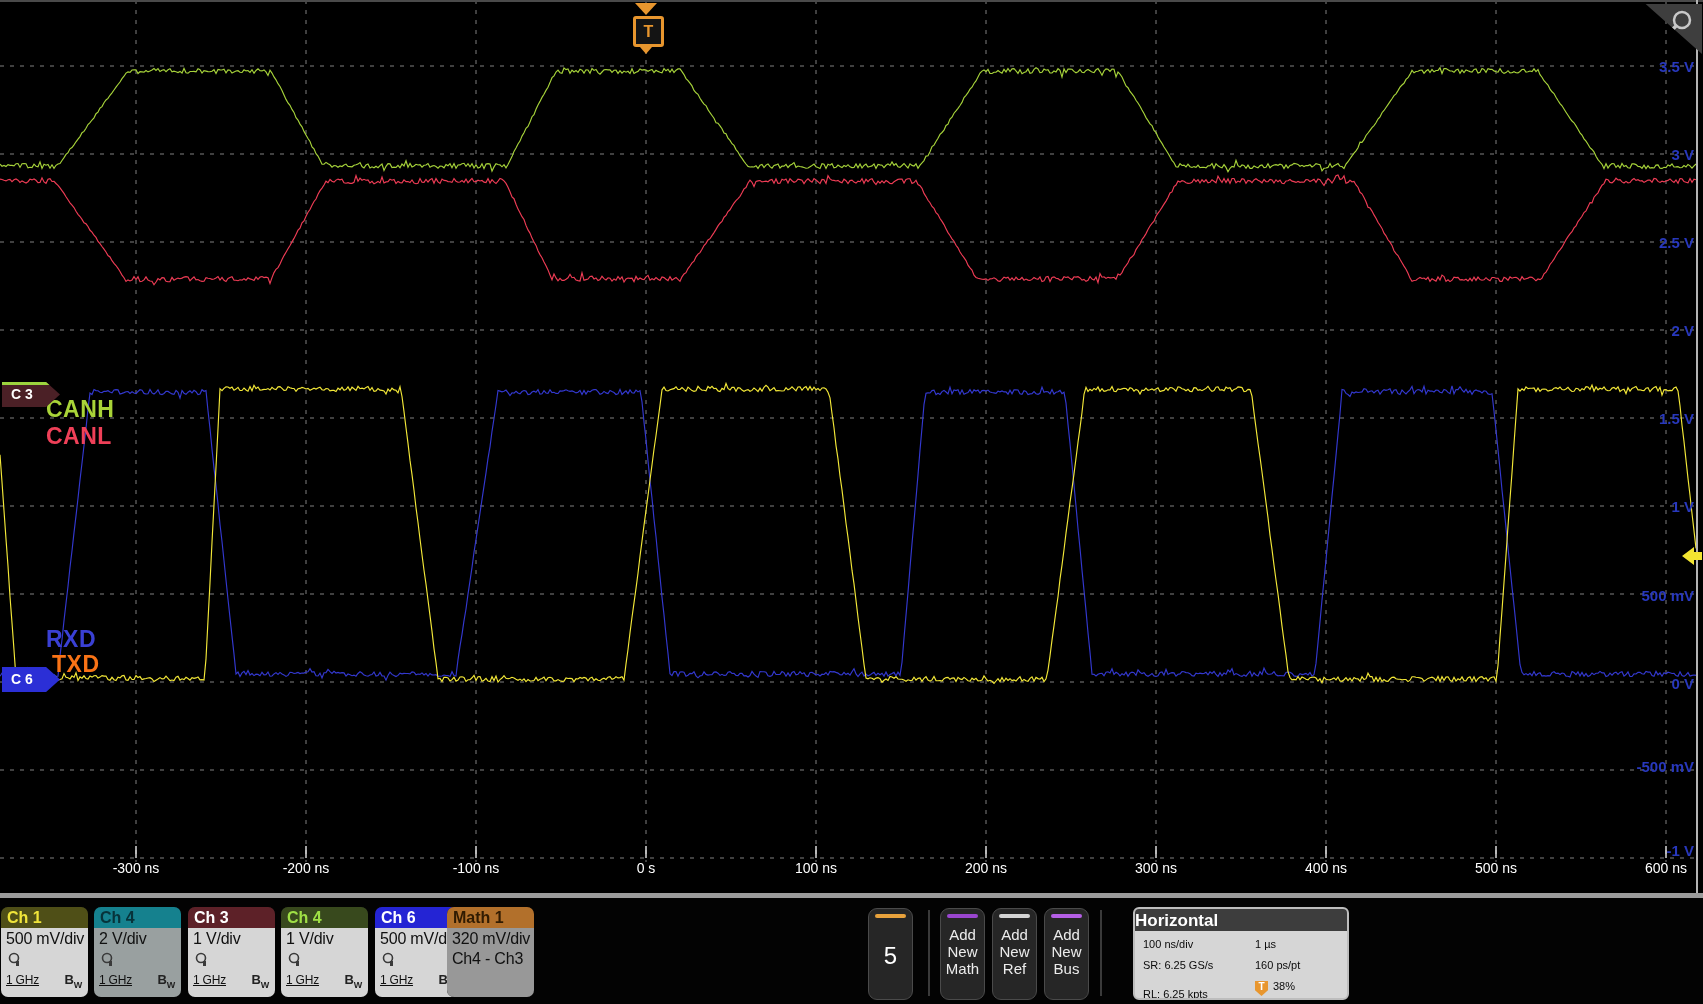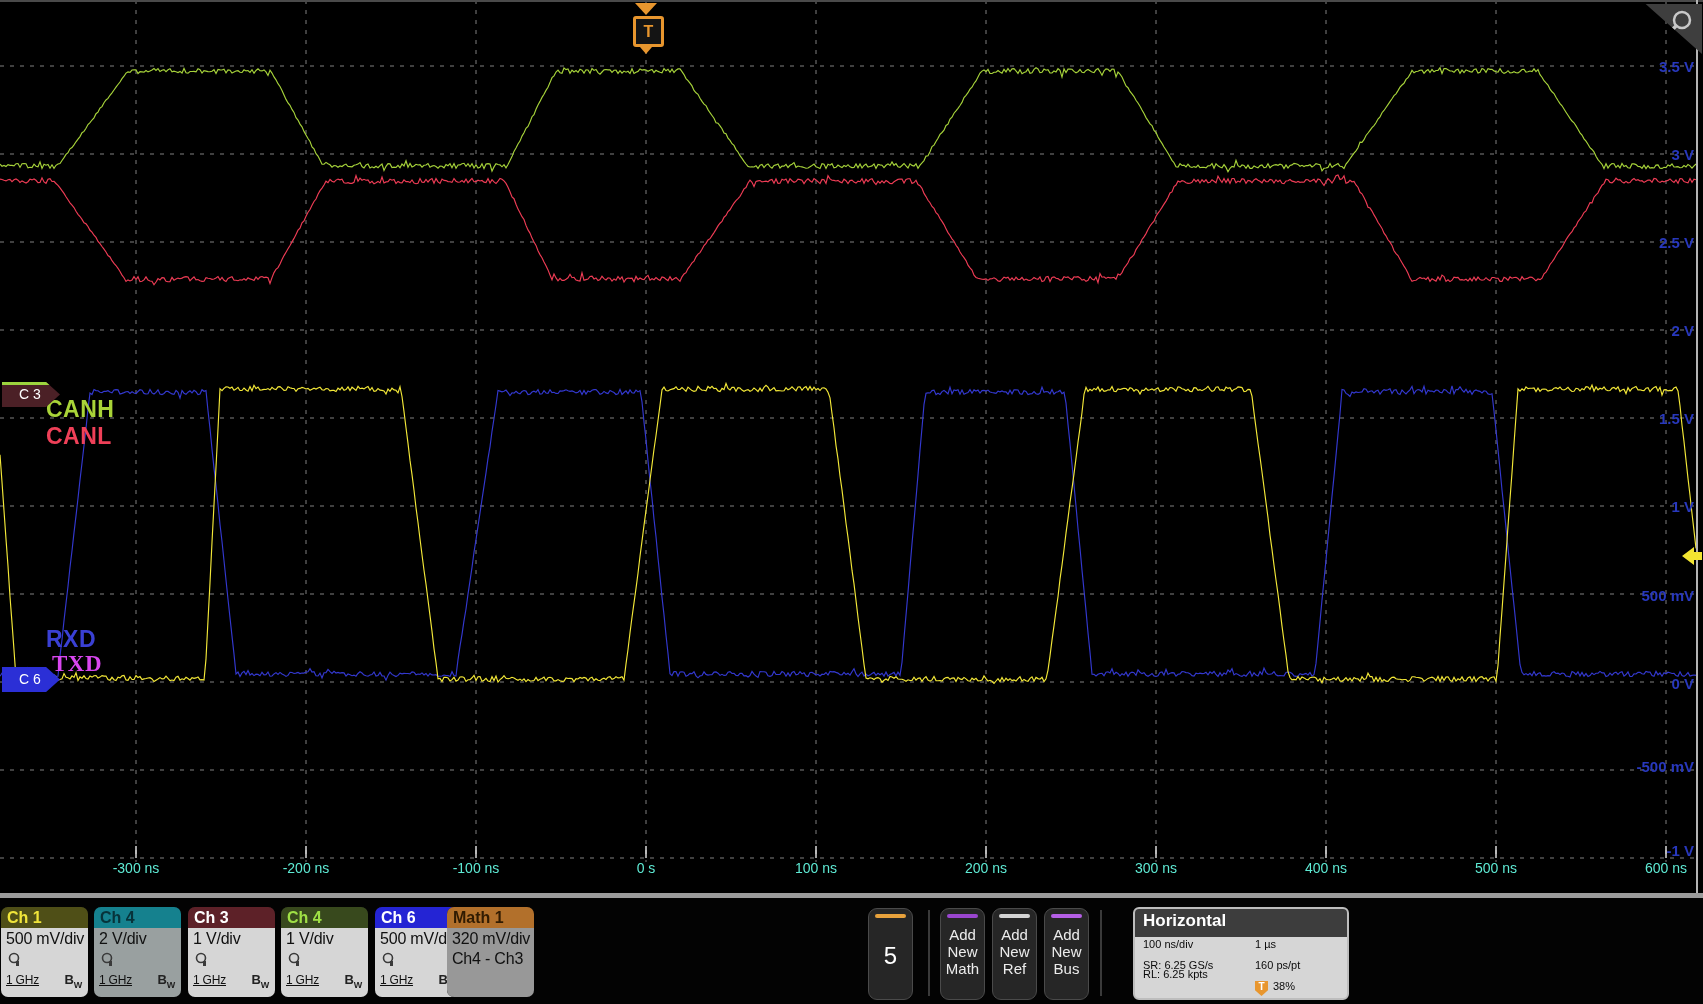--- a/index.html
+++ b/index.html
@@ -1,24 +1,24 @@
 <!DOCTYPE html>
 <html><head>
 <meta charset="utf-8">
 <style>
   html,body{margin:0;padding:0;background:#111;}
   #screen{position:relative;width:1703px;height:1004px;background:#000;overflow:hidden;
           font-family:"Liberation Sans",sans-serif;-webkit-font-smoothing:antialiased;}
   .abs{position:absolute;}
   
-  .tlabel{position:absolute;top:860px;transform:translateX(-50%);color:#5eead4;font-size:14px;white-space:nowrap;}
+  .tlabel{position:absolute;top:860px;transform:translateX(-50%);color:#ffffff;font-size:14px;white-space:nowrap;}
   .vlabel{position:absolute;right:9px;transform:translateY(-50%);color:#2838bd;font-size:15px;font-weight:bold;white-space:nowrap;}
   .wlabel{position:absolute;font-size:23px;font-weight:bold;letter-spacing:0.5px;white-space:nowrap;}
   .chmark{position:absolute;left:2px;width:58px;height:25px;clip-path:polygon(0 0,76% 0,100% 50%,76% 100%,0 100%);
-          color:#fff;font-size:14px;font-weight:normal;line-height:25px;padding-left:17px;box-sizing:border-box;}
+          color:#fff;font-size:14px;font-weight:bold;line-height:25px;padding-left:9px;box-sizing:border-box;}
   .chmark .stripe{position:absolute;left:0;top:0;width:100%;height:3px;}
   #top-border{left:0;top:0;width:1703px;height:2px;background:#4a4a4a;}
   #right-border{left:1696px;top:0;width:2px;height:893px;background:#b4b4b4;}
   #corner-zoom{left:1642px;top:4px;width:60px;height:50px;background:#3e3e3e;clip-path:polygon(6% 0,100% 0,100% 100%);}
   #trig-top-tri{left:635px;top:3px;width:0;height:0;border-left:11px solid transparent;border-right:11px solid transparent;border-top:12px solid #e8962e;}
   #trig-box{left:633px;top:16px;width:25px;height:25px;border:3px solid #e8962e;background:#141414;color:#e8962e;
             font-size:16px;font-weight:bold;text-align:center;line-height:25px;border-radius:3px;}
   #trig-notch{left:640px;top:47px;width:0;height:0;border-left:6px solid transparent;border-right:6px solid transparent;border-top:7px solid #e8962e;}
   #trig-level-arrow{left:1681px;top:545px;}
   
@@ -32,21 +32,21 @@
   .badge .probe{position:absolute;left:6px;top:24px;}
   .badge .ghz{position:absolute;left:5px;top:45px;font-size:12px;text-decoration:underline;}
   .badge .bw{position:absolute;right:6px;top:44px;font-size:13px;font-weight:bold;color:#222;}
   .badge .bw sub{font-size:9px;}
   .sqbtn{position:absolute;top:908px;width:45px;height:92px;background:#262626;border:1px solid #4a4a4a;border-radius:9px;box-sizing:border-box;}
   .sqbtn .cline{height:4px;border-radius:2px;margin:5px 6px 0 6px;}
   .sqbtn .btxt{margin-top:8px;color:#ececec;font-size:15px;text-align:center;line-height:17px;}
   .sqbtn .big{margin-top:24px;color:#fff;font-size:24px;text-align:center;}
   .vsep{position:absolute;top:910px;width:2px;height:86px;background:#3a3a3a;}
   .panel{position:absolute;top:907px;height:93px;background:#d6d6d6;border:2px solid #bdbdbd;border-radius:6px;box-sizing:border-box;overflow:hidden;}
-  .panel .ph{background:#3d3d3d;color:#fff;font-weight:bold;font-size:17px;height:28px;line-height:24px;padding-left:8px;}
+  .panel .ph{background:#3d3d3d;color:#fff;font-weight:bold;font-size:17px;height:22px;line-height:24px;padding-left:0;}
   .prow{position:absolute;font-size:11px;color:#0a0a0a;white-space:nowrap;}
   #trig-src{position:absolute;left:8px;top:29px;width:36px;height:23px;background:#f0e431;border:2px solid #8a8326;border-radius:6px;
             box-sizing:border-box;color:#111;font-size:15px;font-weight:bold;text-align:center;line-height:19px;}
   .ticon{position:absolute;width:13px;height:15px;background:#e8962e;clip-path:polygon(0 0,100% 0,100% 62%,50% 100%,0 62%);
          color:#fff;font-size:10px;font-weight:bold;text-align:center;line-height:12px;}
 </style>
 </head>
 <body>
 <div id="screen">
 
@@ -108,21 +108,21 @@
   <span class="vlabel" style="top:418px">1.5 V</span>
   <span class="vlabel" style="top:506px">1 V</span>
   <span class="vlabel" style="top:595px">500 mV</span>
   <span class="vlabel" style="top:683px">0 V</span>
   <span class="vlabel" style="top:766px">-500 mV</span>
   <span class="vlabel" style="top:850px">-1 V</span>
 
   <span class="wlabel" style="left: 46px; top: 396px; color: rgb(169, 212, 56);">CANH</span>
   <span class="wlabel" style="left: 46px; top: 423px; color: rgb(239, 64, 88);">CANL</span>
   <span class="wlabel" style="left: 46px; top: 626px; color: rgb(58, 64, 212);">RXD</span>
-  <span class="wlabel" style="left: 52px; top: 651px; color: #d946ef; font-family: Liberation Serif, serif;">TXD</span>
+  <span class="wlabel" style="left: 52px; top: 651px; color: #f97316;">TXD</span>
 
   <div class="chmark" style="top:382px;background:#4b2026">
     <div class="stripe" style="background:#9cd43e"></div>
     <span>C 3</span>
   </div>
   <div class="chmark" style="top:667px;background:#2b2fd6">
     <span>C 6</span>
   </div>
 
   <div id="trig-top-tri" class="abs"></div>
@@ -241,20 +241,20 @@
     </div>
   </div>
   <div class="vsep" style="left:1100px"></div>
 
   <div class="panel" style="left:1133px;width:216px">
     <div class="ph">Horizontal</div>
     <span class="prow" style="left:8px;top:29px">100 ns/div</span>
     <span class="prow" style="left:120px;top:29px">1 µs</span>
     <span class="prow" style="left:8px;top:50px">SR: 6.25 GS/s</span>
     <span class="prow" style="left:120px;top:50px">160 ps/pt</span>
-    <span class="prow" style="left:8px;top:59px">RL: 6.25 kpts</span>
+    <span class="prow" style="left:8px;top:79px">RL: 6.25 kpts</span>
     <span class="ticon" style="left:120px;top:72px">T</span>
     <span class="prow" style="left:138px;top:71px">38%</span>
   </div>
 
 
 
 </div>
 
 </body></html>

